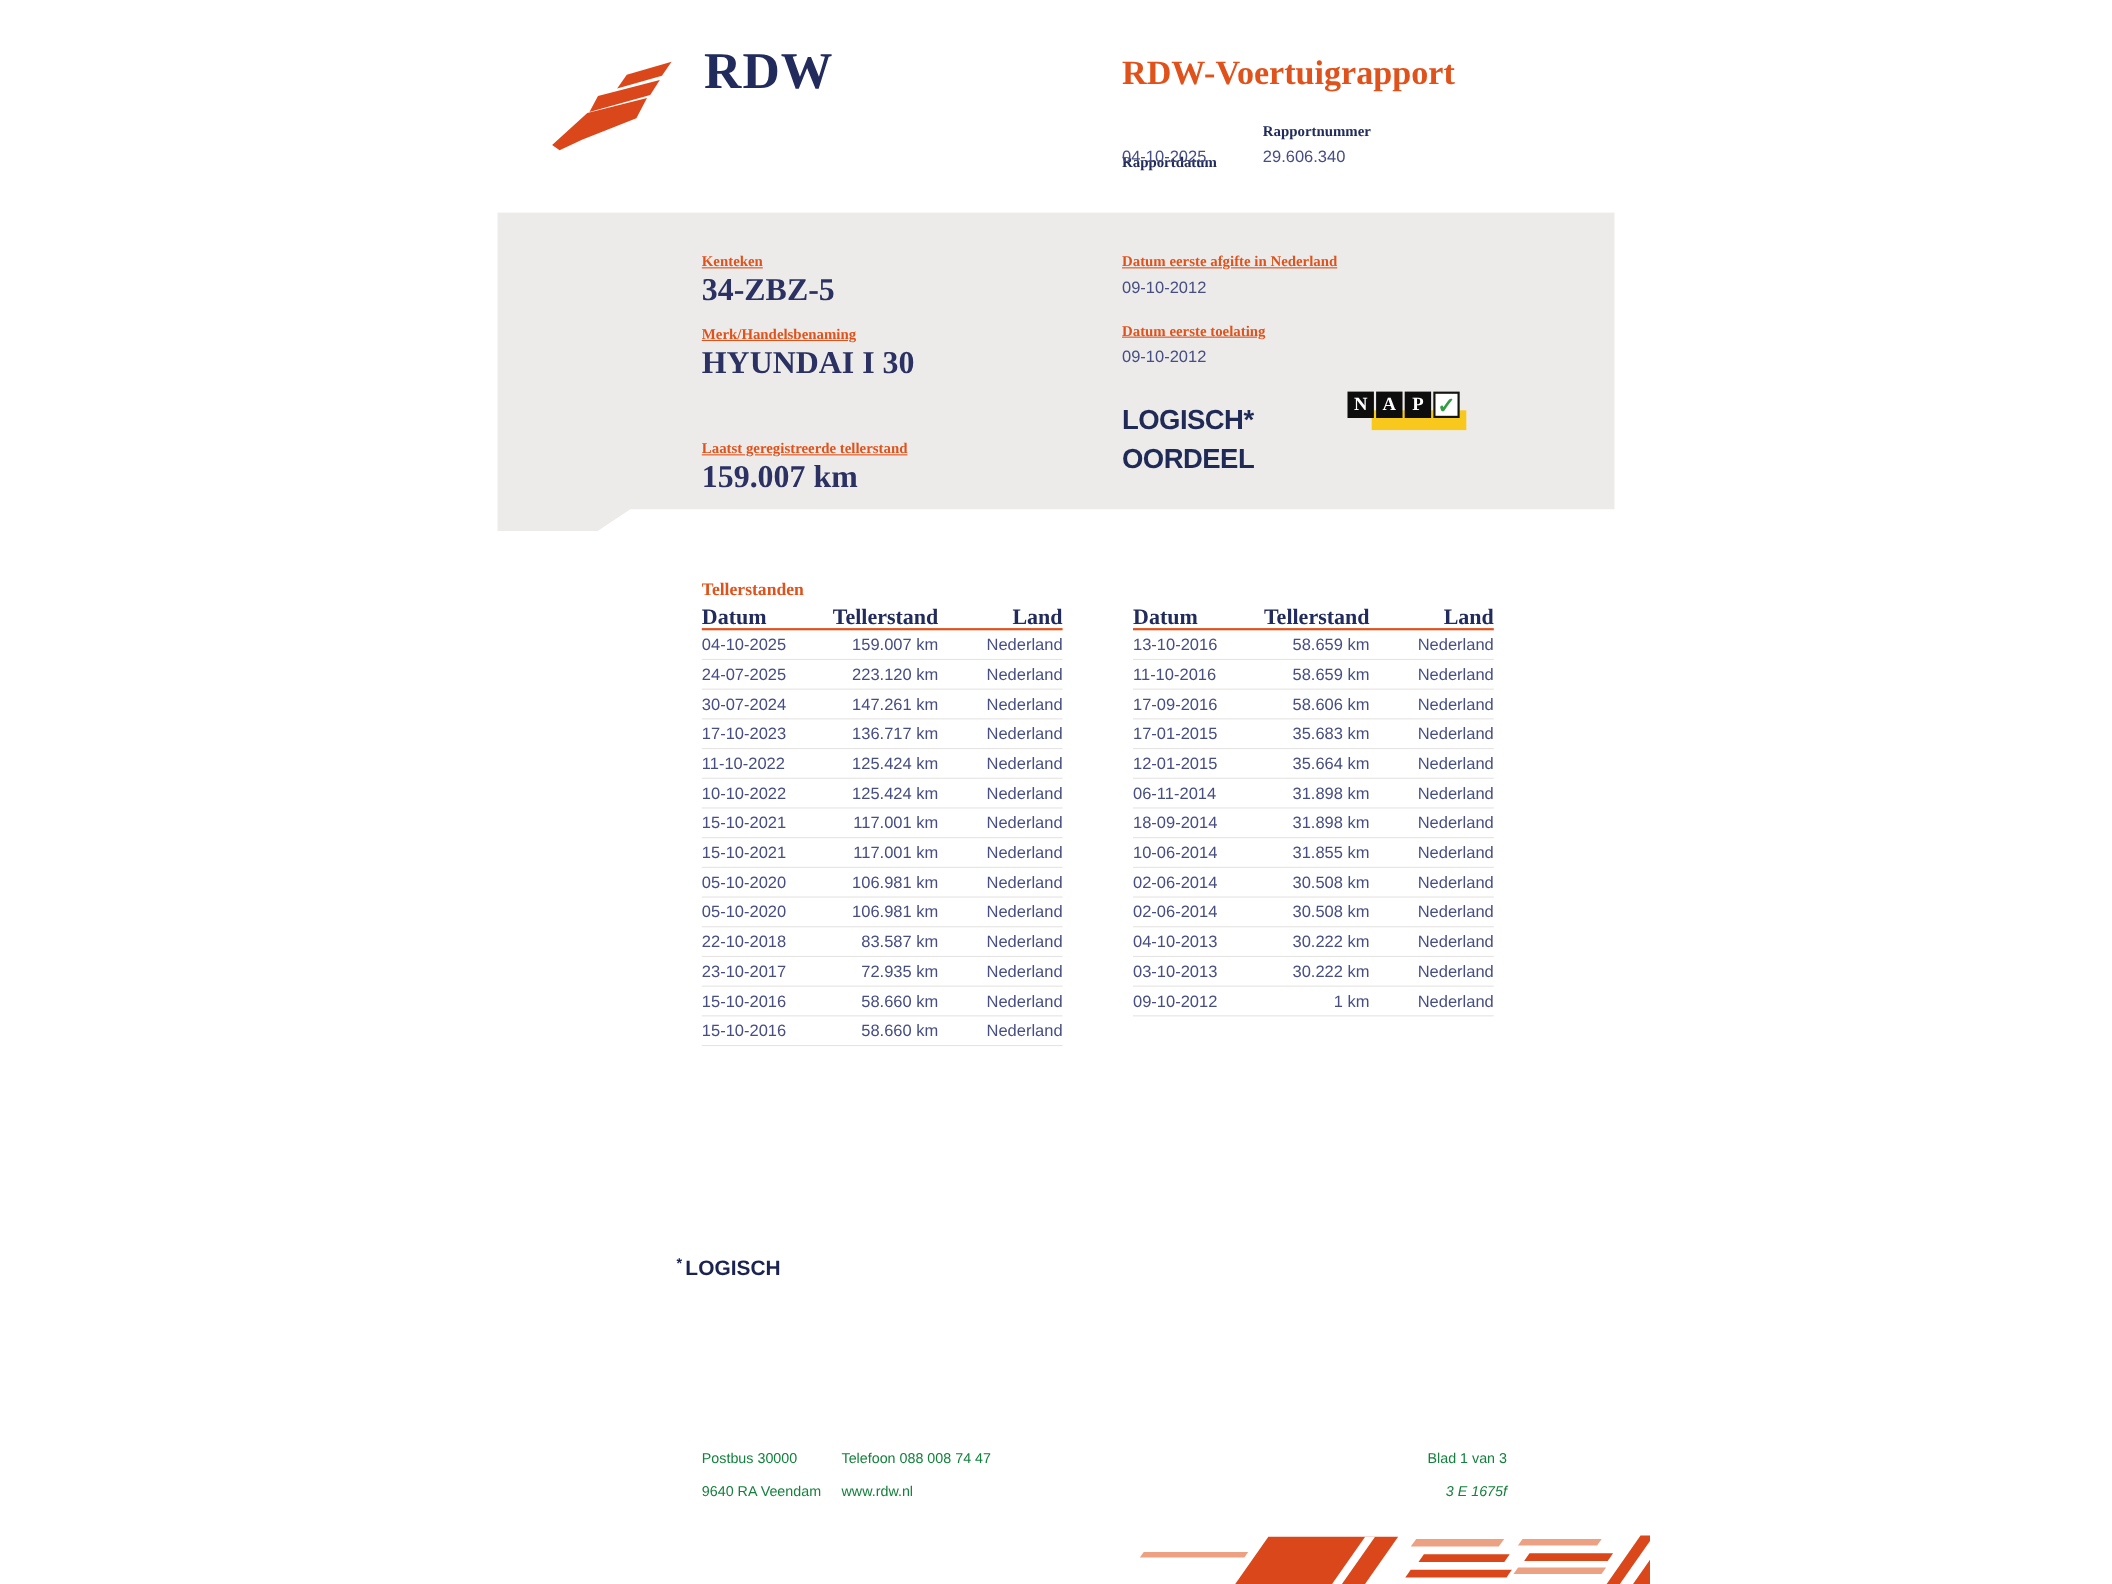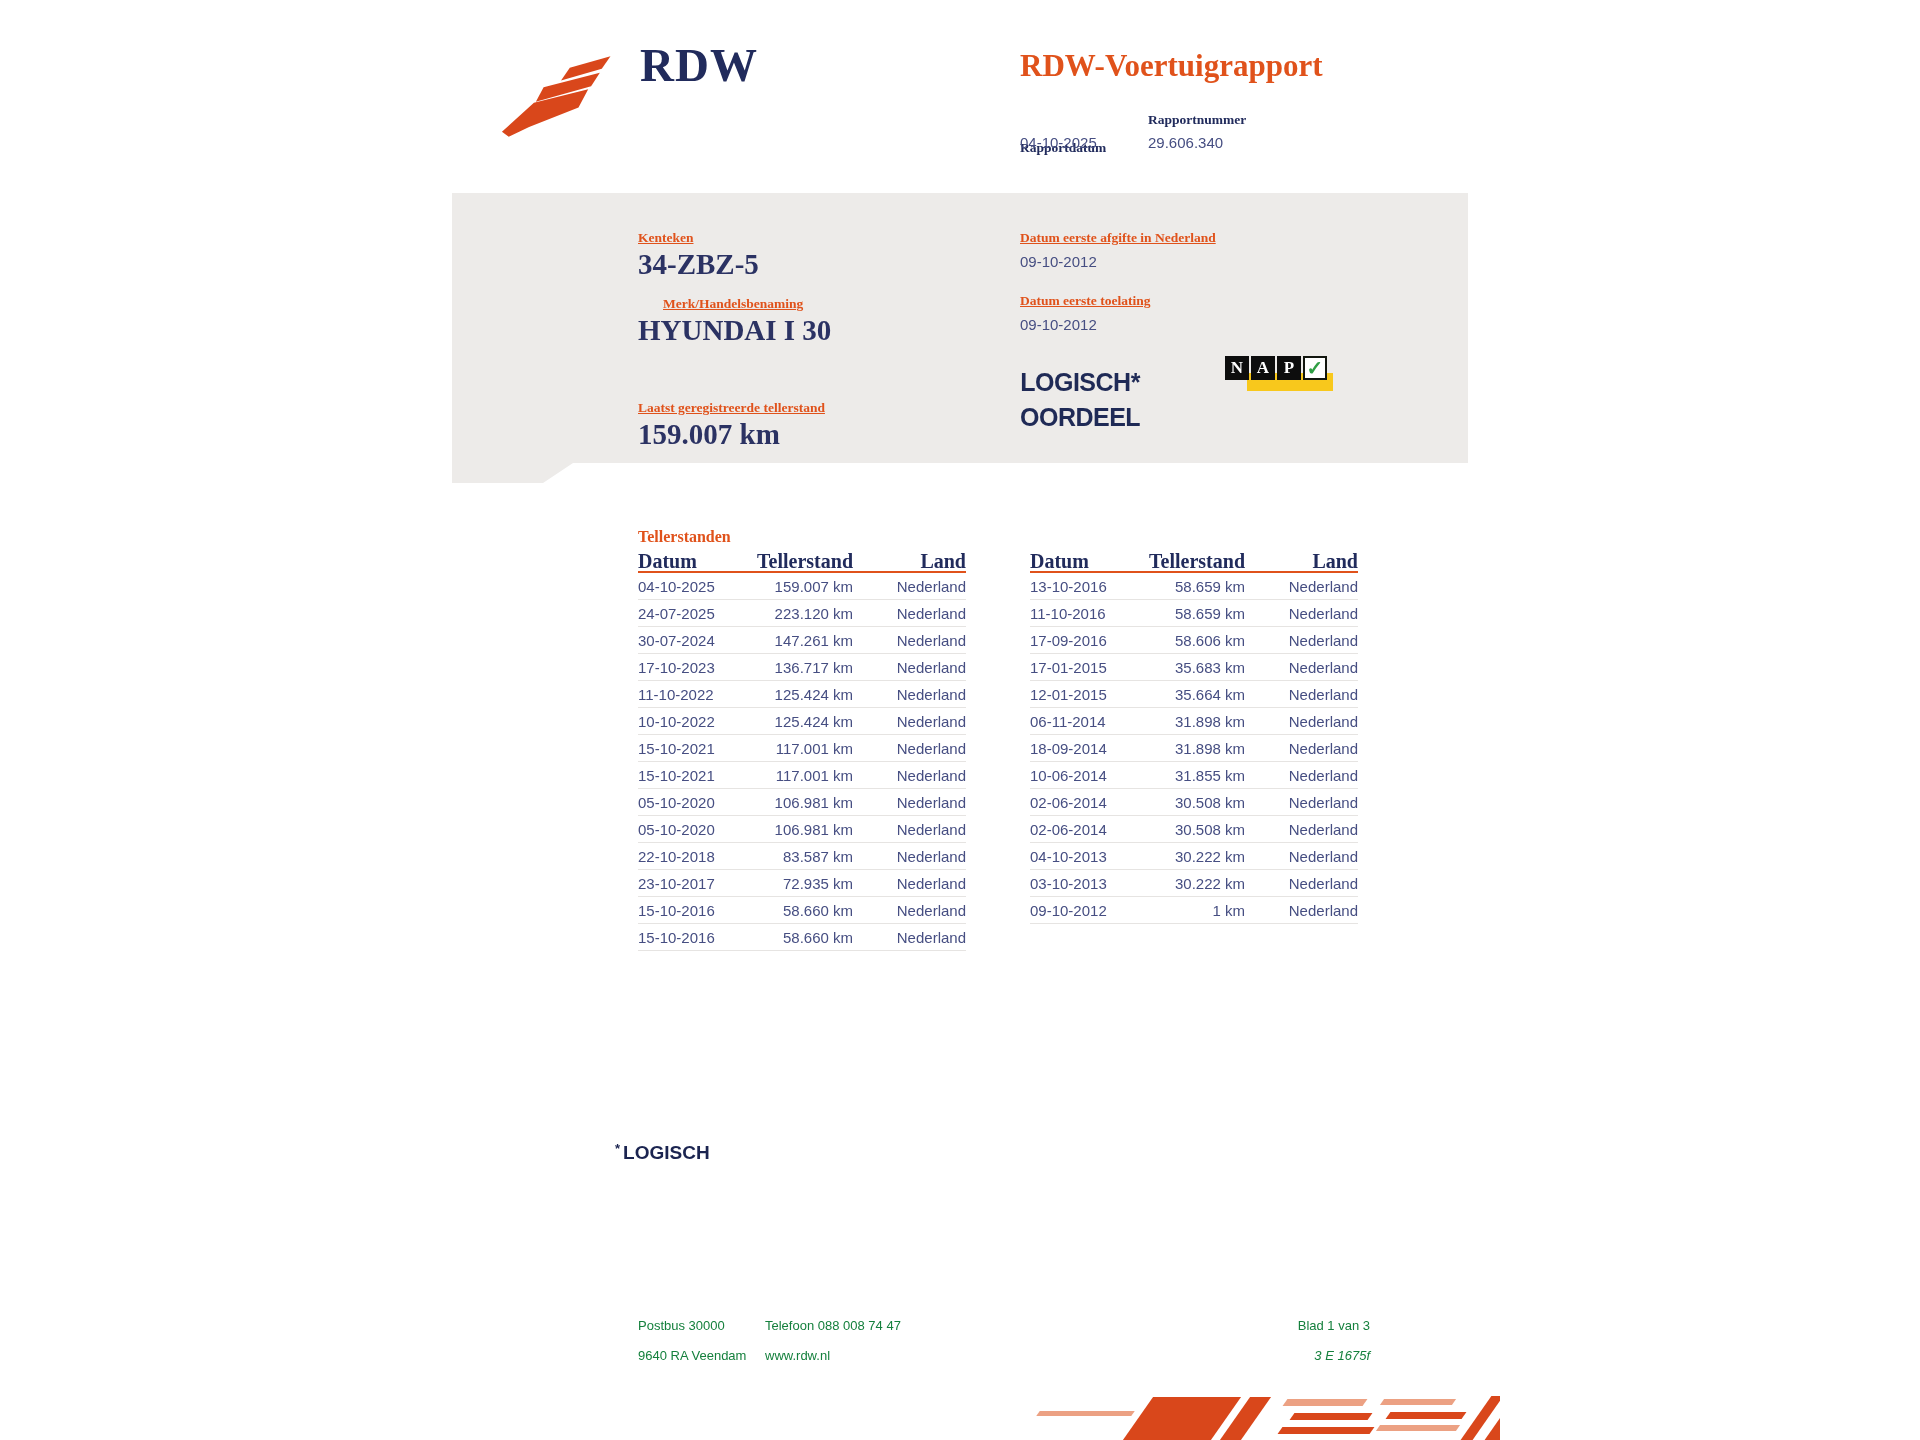--- a/index.html
+++ b/index.html
@@ -38,29 +38,29 @@
 
   
   .vehicle-panel{
     position:absolute;left:452px;top:193px;width:1016px;height:290px;
     background:var(--panel-gray);
     clip-path:polygon(0% 0%,100% 0%,100% 93.1%,11.91% 93.1%,8.96% 100%,0% 100%);
   }
   .big-value{font-family:"Liberation Serif","DejaVu Serif",serif;font-size:29px;font-weight:600;color:#2b3263;}
   .p-kenteken-l{left:186px;top:37px;}
   .p-kenteken-v{left:186px;top:55px;}
-  .p-merk-l{left:186px;top:103px;margin-left:25px;}
+  .p-merk-l{left:186px;top:103px;}
   .p-merk-v{left:186px;top:121px;}
   .p-afgifte-l{left:568px;top:37px;}
   .p-afgifte-v{left:568px;top:60px;}
   .p-toelating-l{left:568px;top:100px;}
   .p-toelating-v{left:568px;top:123px;}
   .p-teller-l{left:186px;top:207px;}
   .p-teller-v{left:186px;top:225px;}
-  .oordeel{left:568px;top:172px;font-size:25px;font-weight:700;color:#1f2a56;line-height:35px;letter-spacing:-0.5px;text-align:center;}
+  .oordeel{left:568px;top:172px;font-size:25px;font-weight:700;color:#1f2a56;line-height:35px;letter-spacing:-0.5px;}
 
   
   .nap{left:773px;top:163px;width:112px;height:40px;}
   .nap-yellow{position:absolute;left:22px;top:17px;width:86px;height:18px;background:var(--nap-yellow);}
   .nap-sq{position:absolute;top:0;width:24px;height:24px;background:#0d0d0d;color:#fff;
     font-family:"Liberation Serif","DejaVu Serif",serif;font-weight:700;font-size:17px;
     display:flex;align-items:center;justify-content:center;}
   .nap-sq.s0{left:0;}.nap-sq.s1{left:26px;}.nap-sq.s2{left:52px;}
   .nap-check{position:absolute;left:78px;top:0;width:24px;height:24px;background:#fff;border:2px solid #13160f;
     color:var(--nap-green);font-weight:700;font-size:20px;display:flex;align-items:center;justify-content:center;}

